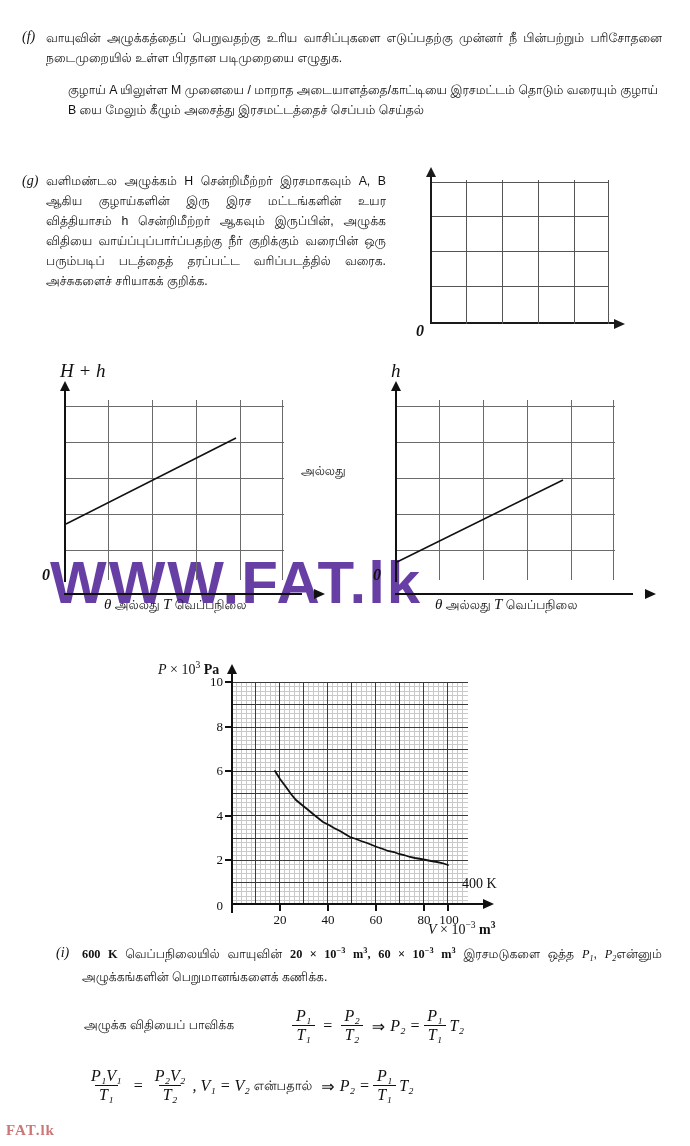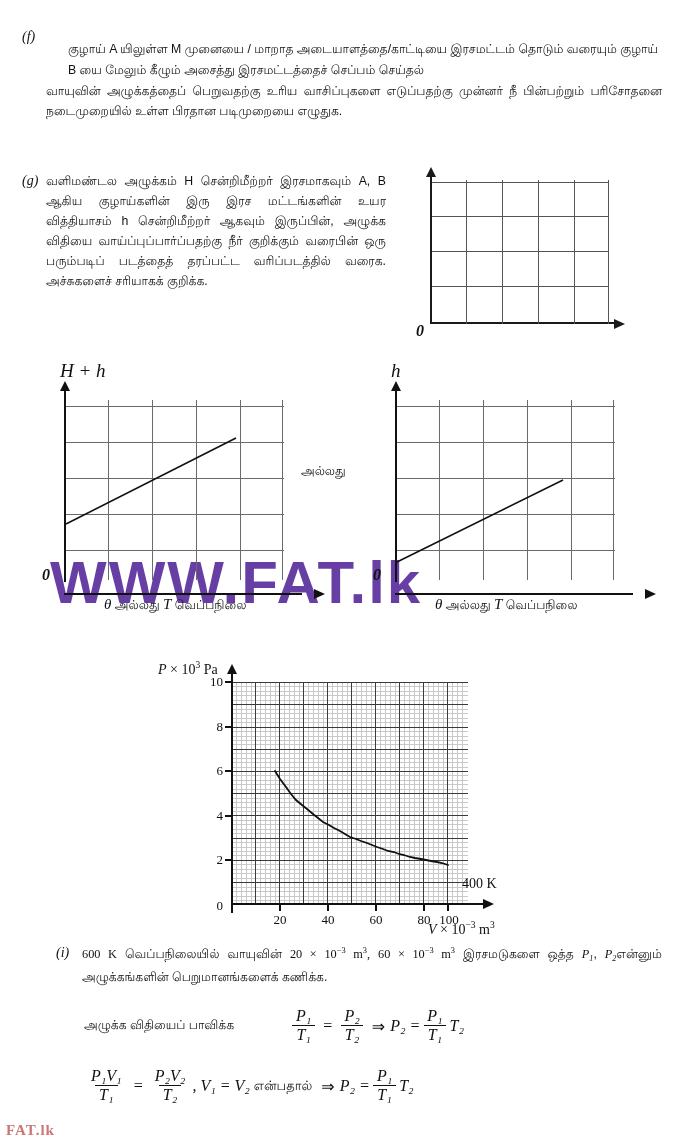--- a/index.html
+++ b/index.html
@@ -91,21 +91,21 @@
   #pv-xlabel{position:absolute;left:428px;top:920px;font-family:"Liberation Serif",serif;font-size:14px;z-index:3;white-space:nowrap;}
   #pv-curvelabel{position:absolute;left:462px;top:876px;font-family:"Liberation Serif",serif;font-size:14px;z-index:4;white-space:nowrap;}
   #pv-svg{position:absolute;left:232px;top:682px;z-index:4;}
 
   
   #part-i{left:82px;top:944px;width:580px;}
   #part-i .body-ind{line-height:1.72;}
   sup{font-size:.68em;vertical-align:super;}
   sub{font-size:.66em;vertical-align:sub;}
   .mi{font-family:"Liberation Serif",serif;font-style:italic;}
-  .mr{font-family:"Liberation Serif",serif;font-style:normal;}
+  .mr{font-family:"Liberation Serif",serif;font-style:normal;font-weight:bold;}
 
   
   .frow{position:absolute;z-index:2;display:flex;align-items:center;}
   .fcap{font-family:"Liberation Sans",sans-serif;font-size:12.3px;white-space:nowrap;}
   .math{font-family:"Liberation Serif",serif;font-style:italic;font-size:16px;
         display:flex;align-items:center;white-space:nowrap;}
   .frac{display:inline-flex;flex-direction:column;align-items:center;vertical-align:middle;margin:0 3px;}
   .frac .num{padding:0 4px;line-height:1.05;}
   .frac .den{padding:0 4px;line-height:1.15;border-top:1px solid #111;}
   .op{margin:0 5px;font-style:normal;}
@@ -122,22 +122,22 @@
 </head>
 <body>
 
 <div class="page">
 
   <div class="wm-big">WWW.FAT.lk</div>
   <div class="wm-foot">FAT.lk</div>
 
   <div class="blk" id="part-f">
     <span class="ptag" style="left:-24px;top:1px;">(f)</span>
+    <span class="tam body-ind">வாயுவின் அழுக்கத்தைப் பெறுவதற்கு உரிய வாசிப்புகளை எடுப்பதற்கு முன்னர் நீ பின்பற்றும் பரிசோதனை நடைமுறையில் உள்ள பிரதான படிமுறையை எழுதுக.</span>
     <span class="tam sub" style="padding-left:22px;">குழாய் A யிலுள்ள M முனையை / மாறாத அடையாளத்தை/காட்டியை இரசமட்டம் தொடும் வரையும் குழாய் B யை மேலும் கீழும் அசைத்து இரசமட்டத்தைச் செப்பம் செய்தல்</span>
-    <span class="tam body-ind">வாயுவின் அழுக்கத்தைப் பெறுவதற்கு உரிய வாசிப்புகளை எடுப்பதற்கு முன்னர் நீ பின்பற்றும் பரிசோதனை நடைமுறையில் உள்ள பிரதான படிமுறையை எழுதுக.</span>
   </div>
 
   <div class="blk" id="part-g">
     <span class="ptag" style="left:-24px;top:1px;">(g)</span>
     <span class="tam body-ind">வளிமண்டல அழுக்கம் H சென்றிமீற்றர் இரசமாகவும் A, B ஆகிய குழாய்களின் இரு இரச மட்டங்களின் உயர வித்தியாசம் h சென்றிமீற்றர் ஆகவும் இருப்பின், அழுக்க விதியை வாய்ப்புப்பார்ப்பதற்கு நீர் குறிக்கும் வரைபின் ஒரு பரும்படிப் படத்தைத் தரப்பட்ட வரிப்படத்தில் வரைக. அச்சுகளைச் சரியாகக் குறிக்க.</span>
   </div>
 
   <div id="g-grid">
     <div class="axis-v"></div>
     <div class="axis-h"></div>

